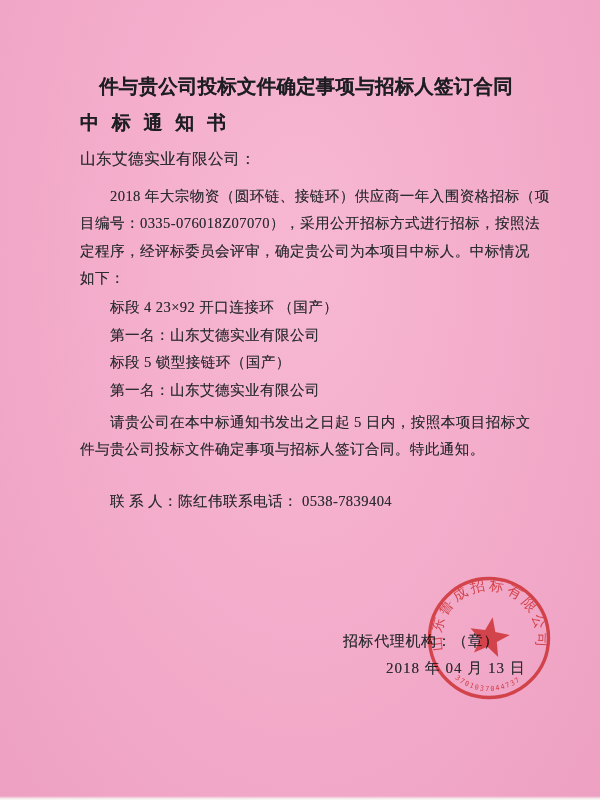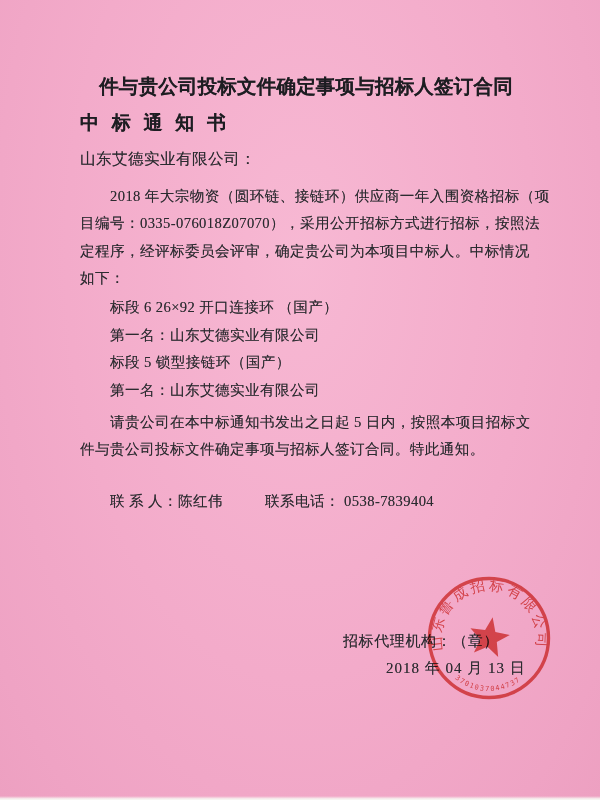--- a/index.html
+++ b/index.html
@@ -26,21 +26,21 @@
     font-size: 19px; letter-spacing: 4px; color: #1d1d22;
     text-shadow: 0 0 0.6px rgba(25,25,30,0.7);
   }
   .salutation { top: 149px; font-size: 15.6px; }
   .footer-line {
     position: absolute; font-size: 15px; letter-spacing: 0.6px;
     white-space: nowrap; text-shadow: 0 0 0.5px rgba(43,43,48,0.55);
   }
   .agency { left: 343px; top: 632px; }
   .date   { left: 386px; top: 659px; letter-spacing: 1px; }
-  .gap-phone { margin-left: 42px; }
+  .gap-phone { }
   .seal {
     position: absolute; left: 427px; top: 576px; width: 124px; height: 124px;
     opacity: 0.82; mix-blend-mode: multiply; pointer-events: none;
   }
   .scan-edge-bottom {
     position: absolute; left: 0; bottom: 0; width: 600px; height: 4px;
     background: linear-gradient(to bottom, rgba(250,248,246,0), #f7f4f1 75%);
   }
 </style>
 </head>
@@ -49,21 +49,21 @@
 <div class="line title1">件与贵公司投标文件确定事项与招标人签订合同</div>
 <div class="line title2">中 标 通 知 书</div>
 
 <div class="line salutation">山东艾德实业有限公司：</div>
 
 <div class="line indent" style="top:186px">2018 年大宗物资（圆环链、接链环）供应商一年入围资格招标（项</div>
 <div class="line" style="top:213px">目编号：0335-076018Z07070），采用公开招标方式进行招标，按照法</div>
 <div class="line" style="top:241px">定程序，经评标委员会评审，确定贵公司为本项目中标人。中标情况</div>
 <div class="line" style="top:268px">如下：</div>
 
-<div class="line indent" style="top:297px">标段 6  26×92 开口连接环 （国产）</div>
+<div class="line indent" style="top:297px">标段 4  23×92 开口连接环 （国产）</div>
 <div class="line indent" style="top:325px">第一名：山东艾德实业有限公司</div>
 <div class="line indent" style="top:352px">标段 5  锁型接链环（国产）</div>
 <div class="line indent" style="top:380px">第一名：山东艾德实业有限公司</div>
 
 <div class="line indent" style="top:412px">请贵公司在本中标通知书发出之日起 5 日内，按照本项目招标文</div>
 <div class="line" style="top:439px">件与贵公司投标文件确定事项与招标人签订合同。特此通知。</div>
 
 <div class="line indent" style="top:491px">
   <span>联 系 人：</span><span>陈红伟</span><span class="gap-phone">联系电话： </span><span>0538-7839404</span>
 </div>

